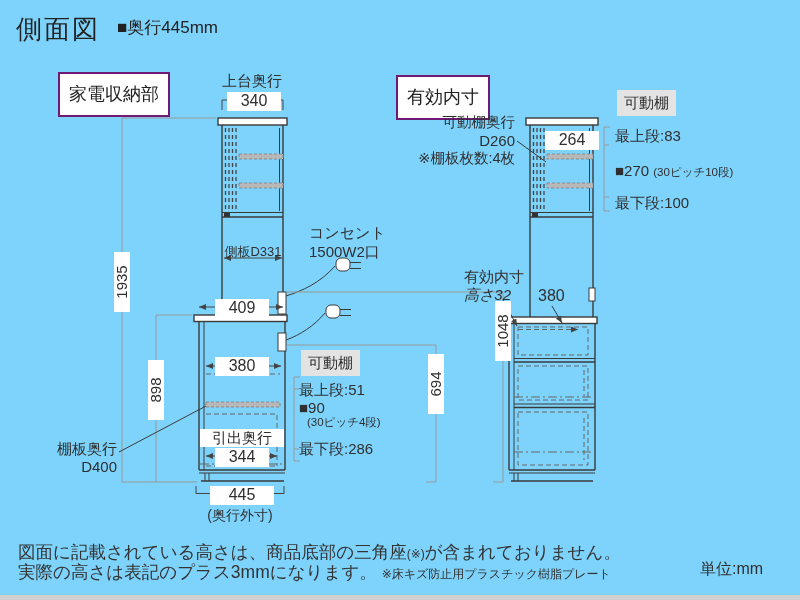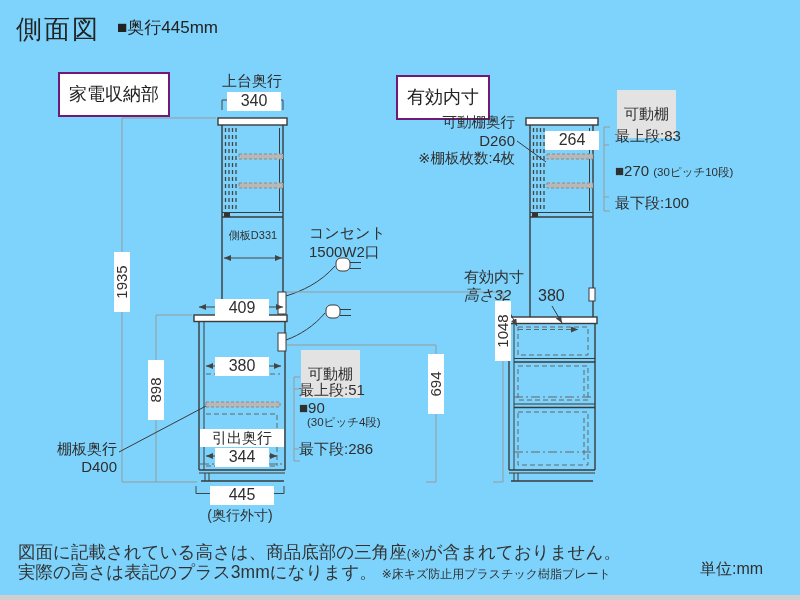--- a/index.html
+++ b/index.html
@@ -8,21 +8,21 @@
   svg{position:absolute;left:0;top:0;}
   .lbl{position:absolute;white-space:nowrap;line-height:1.18;font-size:15px;color:#2f2f2f;}
   .c{text-align:center;}
   .r{text-align:right;}
   .bgw{background:#fff;padding:0 2px;}
   .vdim{position:absolute;width:60px;height:16px;line-height:16px;text-align:center;
         transform:rotate(-90deg);background:#fff;font-size:15px;}
   .title{font-size:26px;font-weight:500;letter-spacing:2px;color:#222;}
   .depth{font-size:17px;font-weight:500;color:#222;}
   .secbox{font-size:18px;border:2px solid #701a75;padding:10px 9px;background:#fff;color:#222;text-align:right;}
-  .graytag{background:#e3e3e3;padding:15px 7px;}
+  .graytag{background:#e3e3e3;padding:4px 7px;}
   .dimnum{font-size:16px;}
   .small{font-size:11.5px;}
   .note{font-size:17.5px;color:#333;}
   .notesmall{font-size:12px;color:#333;}
   .footer-bar{position:absolute;left:0;bottom:0;width:800px;height:5px;background:#cfcfcf;}
   
   .s{stroke:#3a3a3a;stroke-width:1.4;fill:none;}
   .s1{stroke:#3a3a3a;stroke-width:1;fill:none;}
   .dim{stroke:#444;stroke-width:1;fill:none;}
   .gray{stroke:#999;stroke-width:1;fill:none;}
@@ -174,21 +174,21 @@
 
   <div class="lbl title" style="left:16px;top:14px;">側面図</div>
   <div class="lbl depth" style="left:117px;top:18px;">■奥行445mm</div>
 
   <div class="lbl secbox" style="left:58px;top:72px;">家電収納部</div>
   <div class="lbl secbox" style="left:396px;top:75px;">有効内寸</div>
 
   <div class="lbl c" style="left:207px;top:72px;width:90px;">上台奥行</div>
   <div class="lbl c dimnum bgw" style="left:227px;top:92px;width:50px;">340</div>
   <div class="vdim" style="left:92px;top:274px;">1935</div>
-  <div class="lbl c" style="left:208px;top:229px;width:90px;font-size:11px;">側板D331</div>
+  <div class="lbl c" style="left:208px;top:244px;width:90px;font-size:13px;">側板D331</div>
   <div class="lbl" style="left:309px;top:224px;">コンセント</div>
   <div class="lbl" style="left:309px;top:243px;text-align:right;">1500W2口</div>
   <div class="lbl c dimnum bgw" style="left:215px;top:299px;width:50px;">409</div>
   <div class="vdim" style="left:126px;top:382px;">898</div>
   <div class="vdim" style="left:473px;top:323px;">1048</div>
   <div class="vdim" style="left:406px;top:376px;">694</div>
   <div class="lbl c dimnum bgw" style="left:215px;top:357px;width:50px;">380</div>
 
   <div class="lbl graytag" style="left:301px;top:350px;">可動棚</div>
   <div class="lbl" style="left:299px;top:381px;">最上段:51</div>

